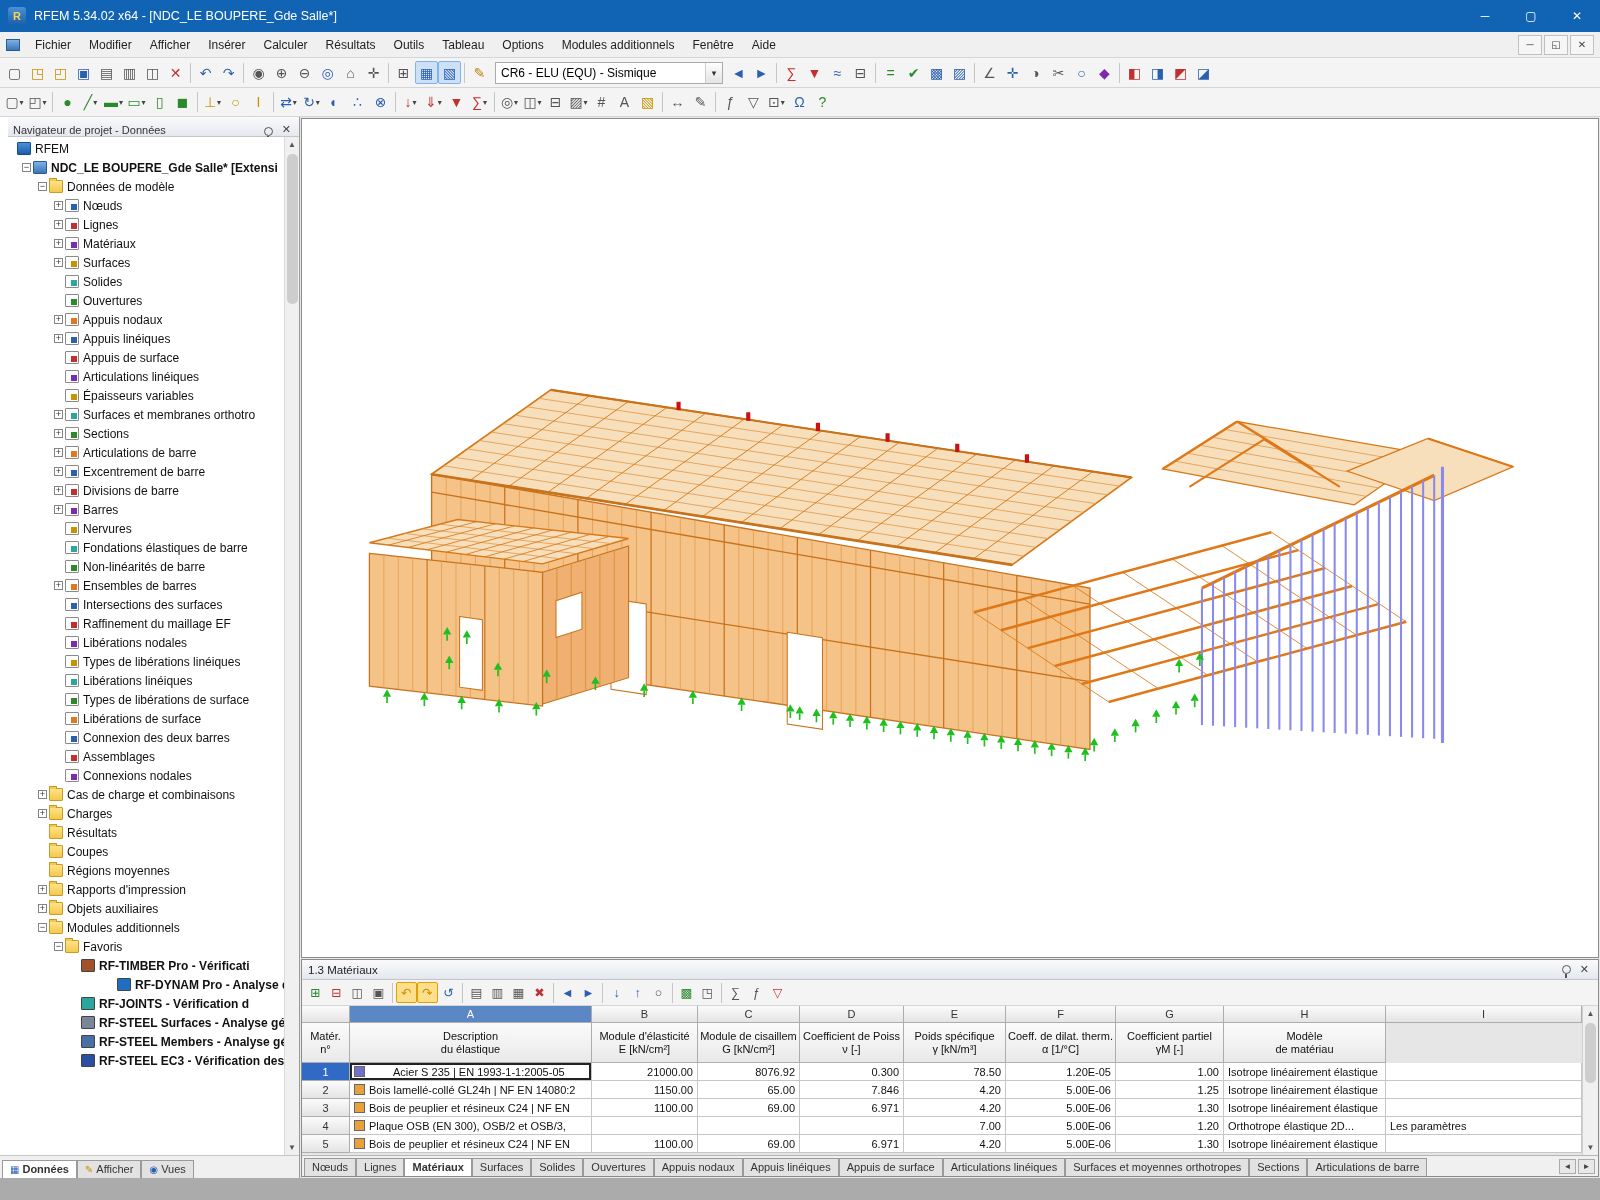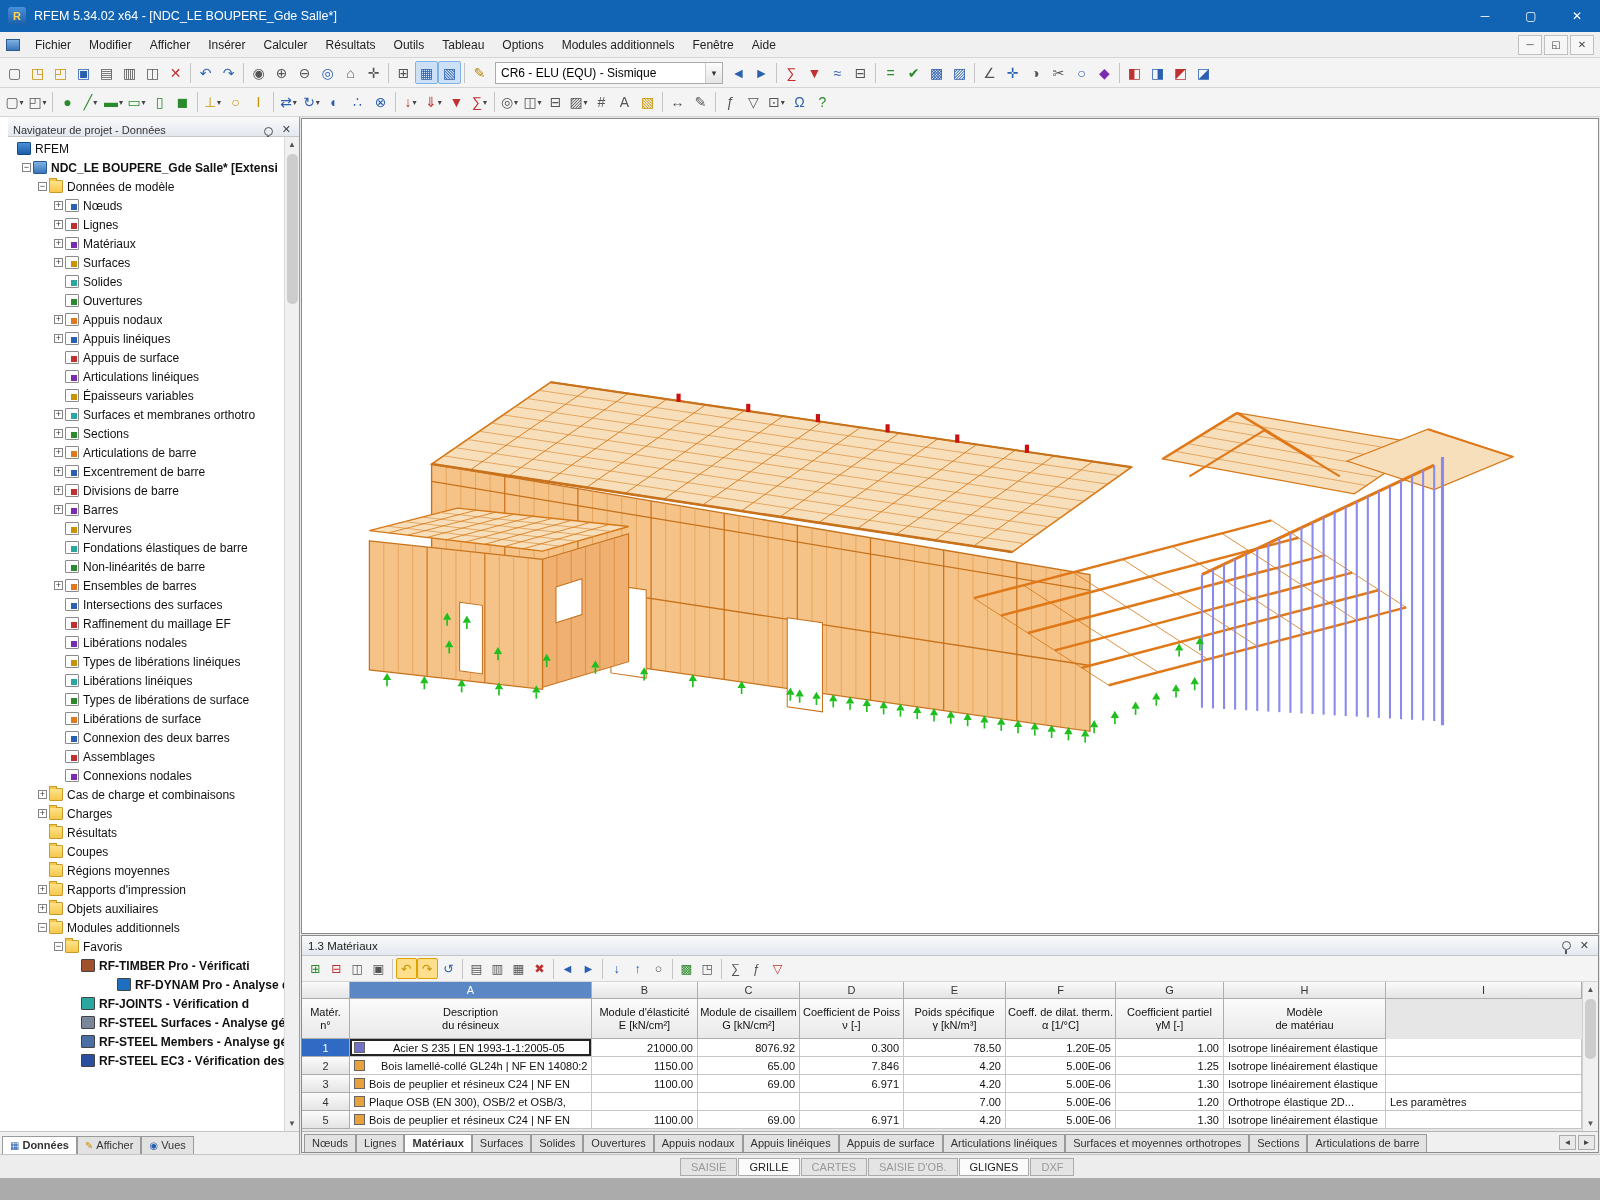--- a/index.html
+++ b/index.html
@@ -1060,21 +1060,21 @@
                 <div class="gcell" style="width: 162px;">H</div>
                 <div class="gcell" style="flex: 1 1 0%;">I</div>
               </div>
               <div class="grow chead">
                 <div class="gcell" style="width: 48px;">
                   <div>Matér.</div>
                   <div>n°</div>
                 </div>
                 <div class="gcell" style="width: 242px;">
                   <div>Description</div>
-                  <div>du résineux</div>
+                  <div>du élastique</div>
                 </div>
                 <div class="gcell" style="width: 106px;">
                   <div>Module d'élasticité</div>
                   <div>E [kN/cm²]</div>
                 </div>
                 <div class="gcell" style="width: 102px;">
                   <div>Module de cisaillem</div>
                   <div>G [kN/cm²]</div>
                 </div>
                 <div class="gcell" style="width: 104px;">
@@ -1108,21 +1108,21 @@
                 <div class="gcell num" style="width: 102px;">8076.92</div>
                 <div class="gcell num" style="width: 104px;">0.300</div>
                 <div class="gcell num" style="width: 102px;">78.50</div>
                 <div class="gcell num" style="width: 110px;">1.20E-05</div>
                 <div class="gcell num" style="width: 108px;">1.00</div>
                 <div class="gcell" style="width: 162px;">Isotrope linéairement élastique</div>
                 <div class="gcell" style="flex: 1 1 0%;"></div>
               </div>
               <div class="grow">
                 <div class="gcell rownum" style="width: 48px;">2</div>
-                <div class="gcell" style="width: 242px; gap: 12px;">
+                <div class="gcell" style="width: 242px;">
                   <span class="sw" style="background: rgb(232, 161, 60);"></span>
                   <span>Bois lamellé-collé GL24h | NF EN 14080:2</span>
                 </div>
                 <div class="gcell num" style="width: 106px;">1150.00</div>
                 <div class="gcell num" style="width: 102px;">65.00</div>
                 <div class="gcell num" style="width: 104px;">7.846</div>
                 <div class="gcell num" style="width: 102px;">4.20</div>
                 <div class="gcell num" style="width: 110px;">5.00E-06</div>
                 <div class="gcell num" style="width: 108px;">1.25</div>
                 <div class="gcell" style="width: 162px;">Isotrope linéairement élastique</div>
@@ -1197,24 +1197,14 @@
             <span class="ttab">Articulations de barre</span>
             <span class="tnav">
               <span>◄</span>
               <span>►</span>
             </span>
           </div>
       </div>
     </div>
   </div>
 
-  <div class="statusbar">
-    <div class="sbtns" id="sbtns">
-        <span class="sbtn">SAISIE</span>
-        <span class="sbtn active">GRILLE</span>
-        <span class="sbtn">CARTES</span>
-        <span class="sbtn">SAISIE D'OB.</span>
-        <span class="sbtn active">GLIGNES</span>
-        <span class="sbtn">DXF</span>
-      </div>
-  </div>
   <div class="bottomstrip"></div>
 </div>
 
 </body></html>

